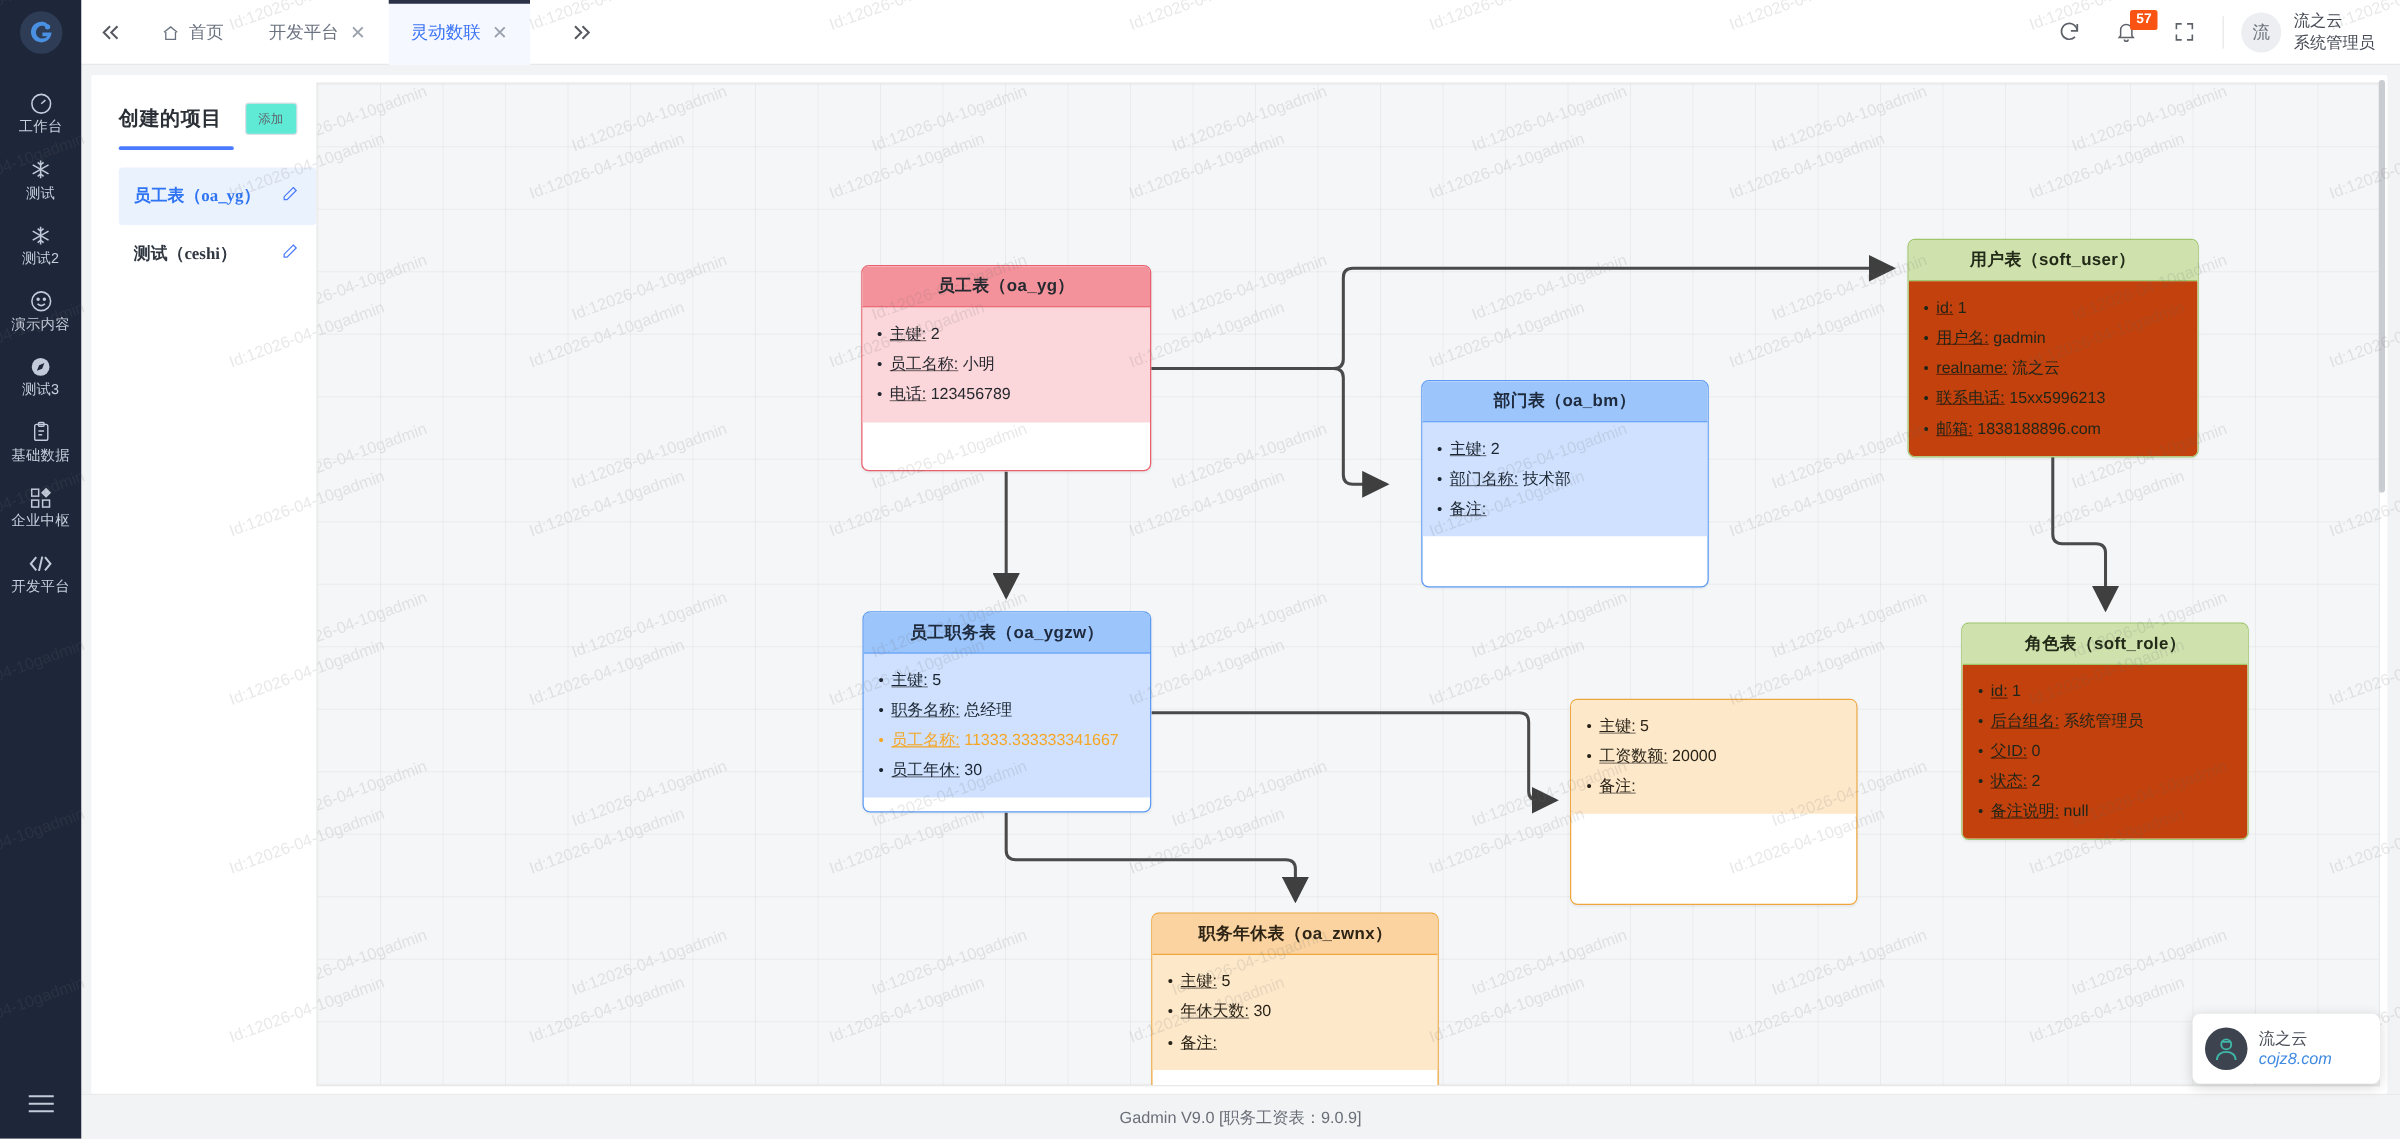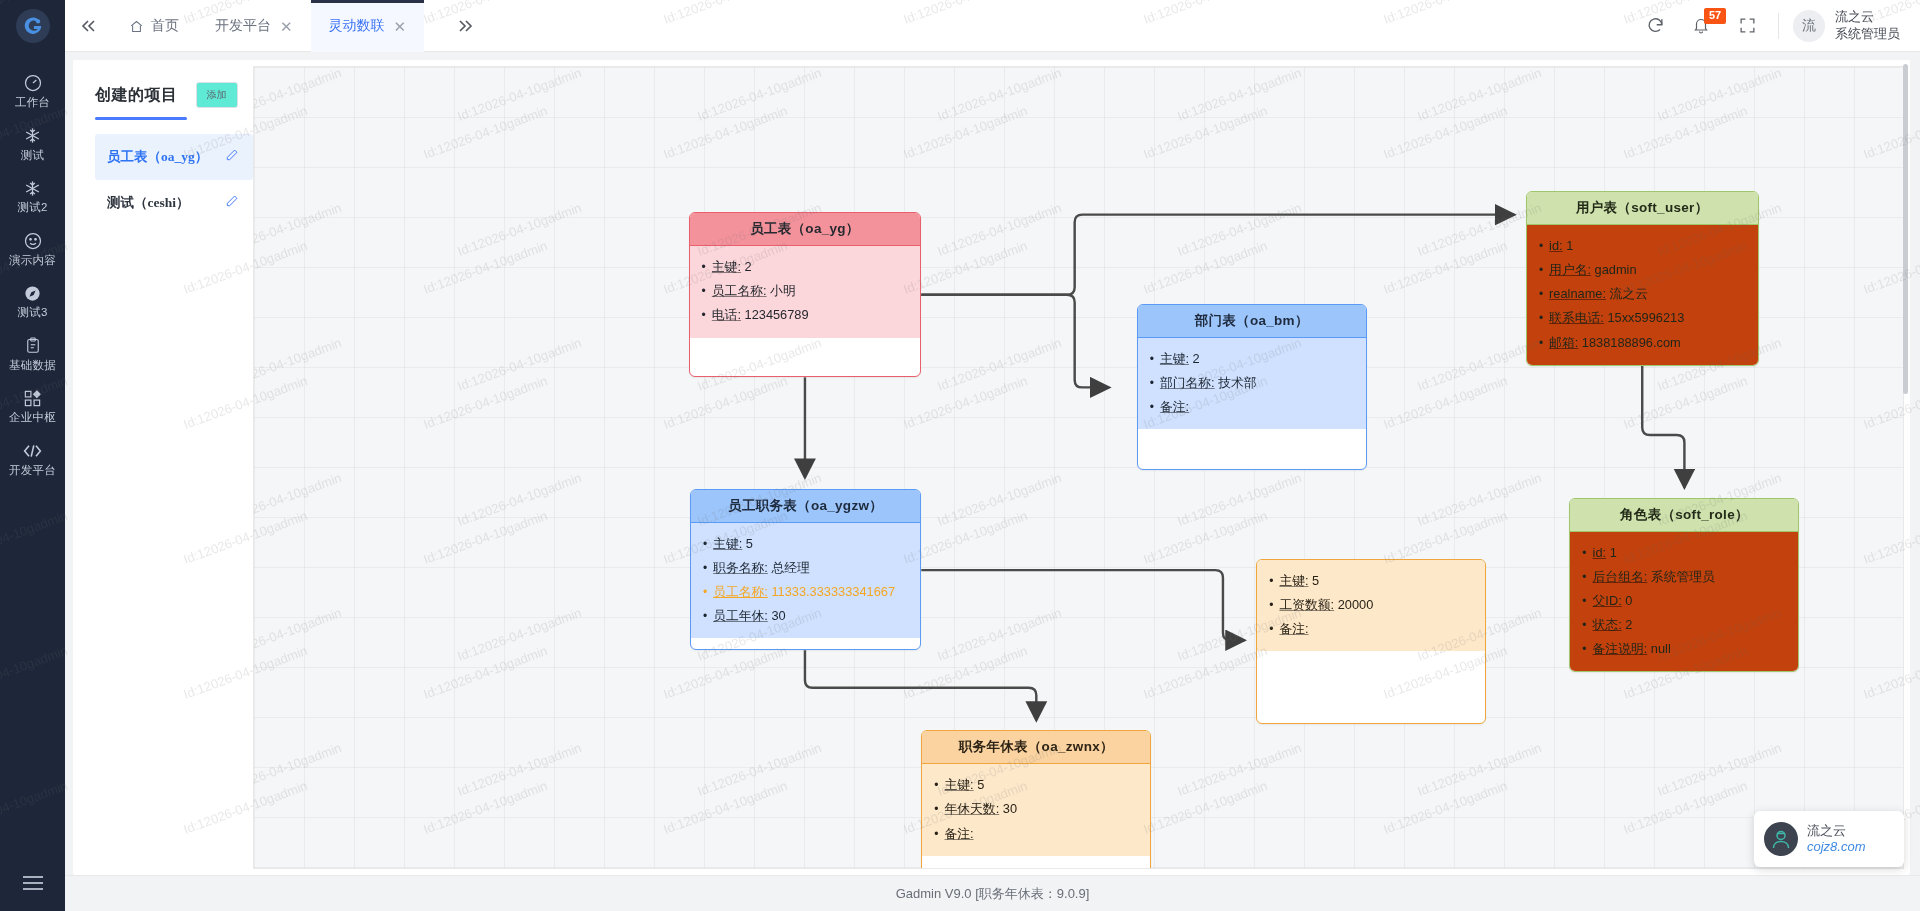--- a/index.html
+++ b/index.html
@@ -573,21 +573,21 @@
           </svg>
         </div>
         <div class="chat-txt">
           <span class="t1">流之云</span>
           <span class="t2">cojz8.com</span>
         </div>
       </div>
     </div>
 
     <div class="footer">
-      <span>Gadmin V9.0 [职务年休表：9.0.9]</span>
+      <span>Gadmin V9.0 [职务工资表：9.0.9]</span>
     </div>
   </div>
 
   <div class="wm" id="wm-global">
       <span style="left: -60px; top: -10px;">Id:12026-04-10gadmin</span>
       <span style="left: 180px; top: -10px;">Id:12026-04-10gadmin</span>
       <span style="left: 420px; top: -10px;">Id:12026-04-10gadmin</span>
       <span style="left: 660px; top: -10px;">Id:12026-04-10gadmin</span>
       <span style="left: 900px; top: -10px;">Id:12026-04-10gadmin</span>
       <span style="left: 1140px; top: -10px;">Id:12026-04-10gadmin</span>

